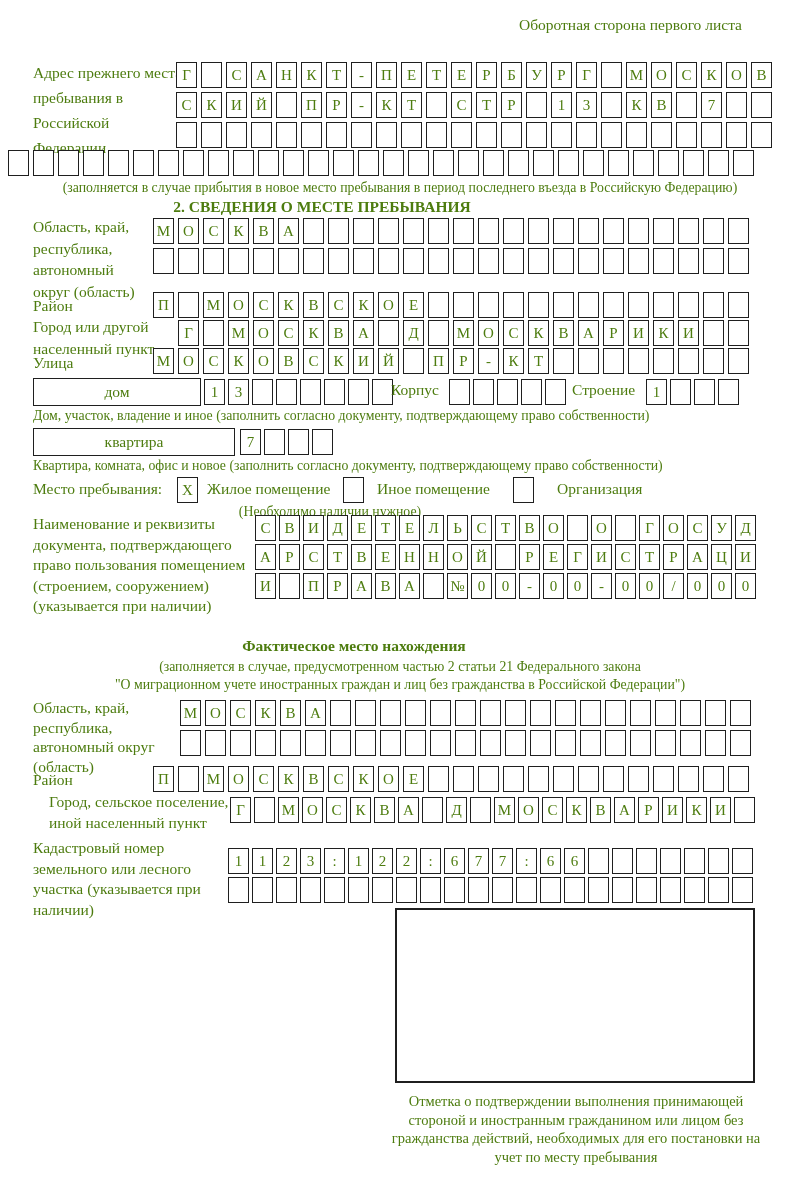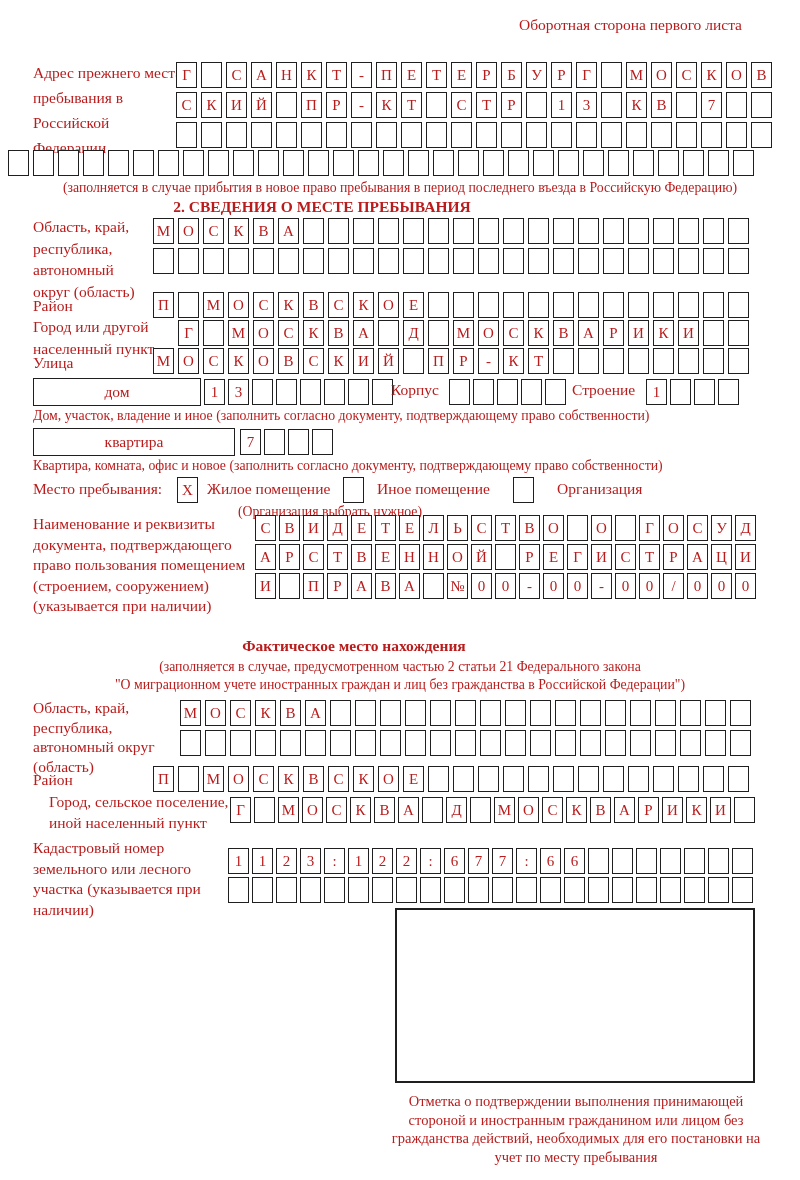--- a/index.html
+++ b/index.html
@@ -1,18 +1,18 @@
 <!DOCTYPE html>
 <html><head>
 <meta charset="utf-8">
 <style>
   html,body { margin:0; padding:0; background:#fff; }
   .page {
     position:relative; width:800px; height:1180px; background:#ffffff;
-    font-family:"Liberation Serif", serif; color:#b91c1c; overflow:hidden;
+    font-family:"Liberation Serif", serif; color:#4d7c0f; overflow:hidden;
   }
   .abs { position:absolute; }
   .lbl { font-size:15.5px; line-height:25px; }
   .lbl-tight { font-size:15.5px; line-height:21.5px; }
   .lbl-doc { font-size:15.5px; line-height:20.5px; }
   .caption { font-size:13.8px; }
   .center { text-align:center; }
   .bold { font-weight:bold; }
   .row { display:flex; }
   .cell {
@@ -143,21 +143,21 @@
       <span class="cell"></span>
       <span class="cell"></span>
       <span class="cell"></span>
       <span class="cell"></span>
       <span class="cell"></span>
       <span class="cell"></span>
       <span class="cell"></span>
       <span class="cell"></span>
       <span class="cell"></span>
     </div>
-  <div class="abs caption center" style="top:180px; left:0; width:800px;">(заполняется в случае прибытия в новое право пребывания в период последнего въезда в Российскую Федерацию)</div>
+  <div class="abs caption center" style="top:180px; left:0; width:800px;">(заполняется в случае прибытия в новое место пребывания в период последнего въезда в Российскую Федерацию)</div>
 
   <div class="abs bold center" style="top:198px; left:0; width:644px; font-size:15.5px;">2. СВЕДЕНИЯ О МЕСТЕ ПРЕБЫВАНИЯ</div>
 
   <div class="abs lbl-tight" style="top:216px; left:33px; width:118px;">Область, край, республика, автономный округ (область)</div>
   <div class="abs row" style="top:218px; left:153px;">
       <span class="cell">М</span>
       <span class="cell">О</span>
       <span class="cell">С</span>
       <span class="cell">К</span>
       <span class="cell">В</span>
@@ -328,21 +328,21 @@
     </div>
   <div class="abs caption" style="top:458px; left:33px;">Квартира, комната, офис и новое (заполнить согласно документу, подтверждающему право собственности)</div>
 
   <div class="abs" style="top:480px; left:33px; font-size:15.5px;">Место пребывания:</div>
   <span class="abs checkbox" style="top:477px; left:177px;">X</span>
   <div class="abs" style="top:480px; left:207px; font-size:15.5px;">Жилое помещение</div>
   <span class="abs checkbox" style="top:477px; left:343px;"></span>
   <div class="abs" style="top:480px; left:377px; font-size:15.5px;">Иное помещение</div>
   <span class="abs checkbox" style="top:477px; left:513px;"></span>
   <div class="abs" style="top:480px; left:557px; font-size:15.5px;">Организация</div>
-  <div class="abs caption center" style="top:504px; left:130px; width:400px;">(Организация выбрать нужное)</div>
+  <div class="abs caption center" style="top:504px; left:130px; width:400px;">(Необходимо наличии нужное)</div>
 
   <div class="abs lbl-doc" style="top:514px; left:33px; width:218px;">Наименование и реквизиты документа, подтверждающего право пользования помещением (строением, сооружением) (указывается при наличии)</div>
   <div class="abs row tight" style="top:515px; left:255px;">
       <span class="cell">С</span>
       <span class="cell">В</span>
       <span class="cell">И</span>
       <span class="cell">Д</span>
       <span class="cell">Е</span>
       <span class="cell">Т</span>
       <span class="cell">Е</span>

